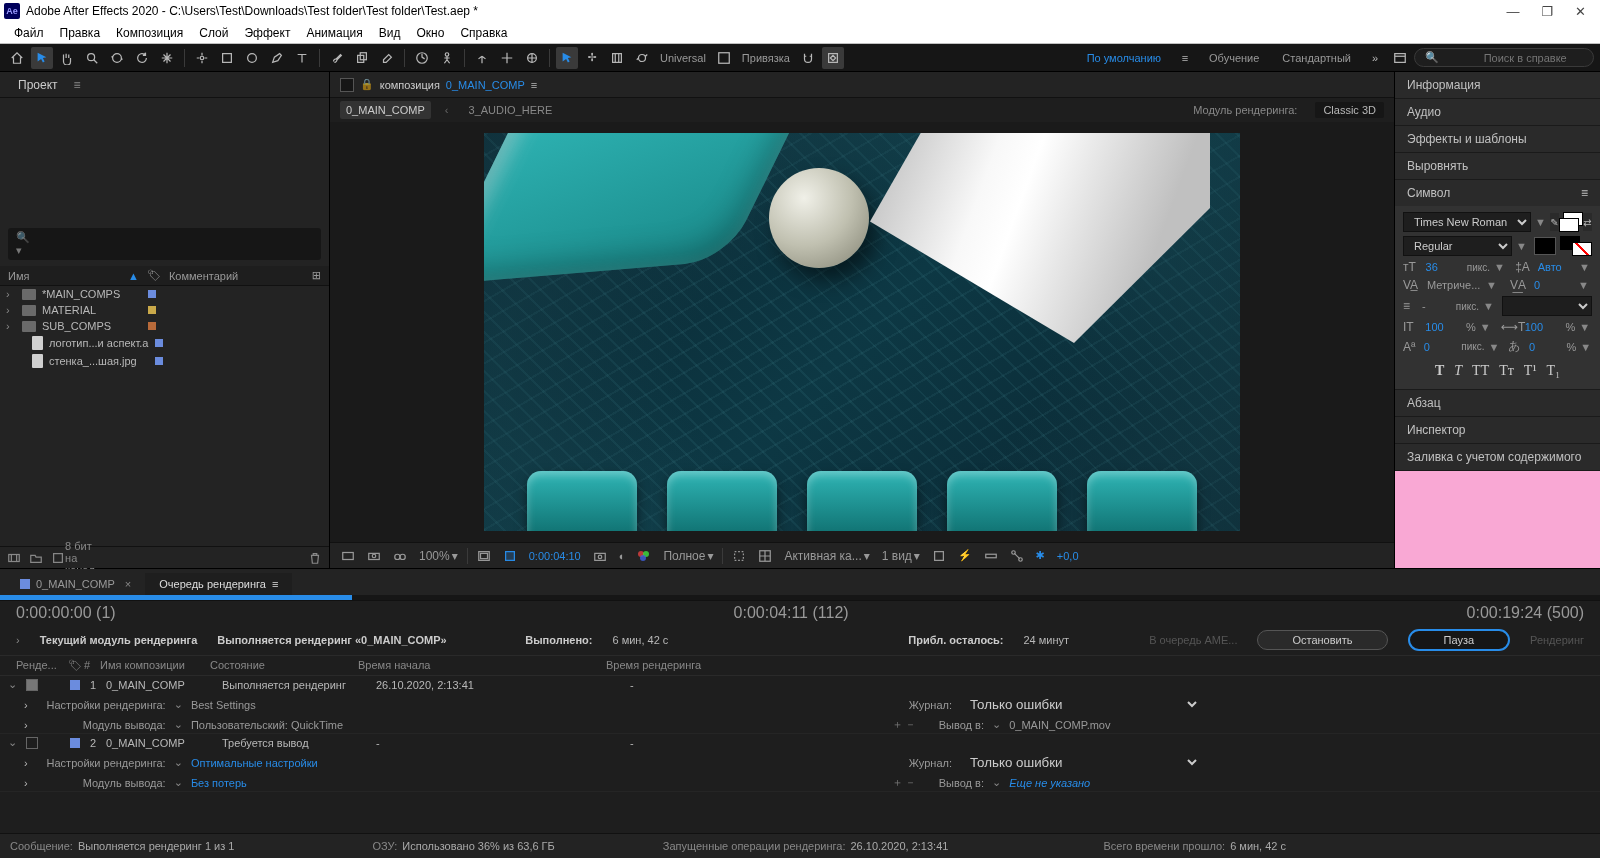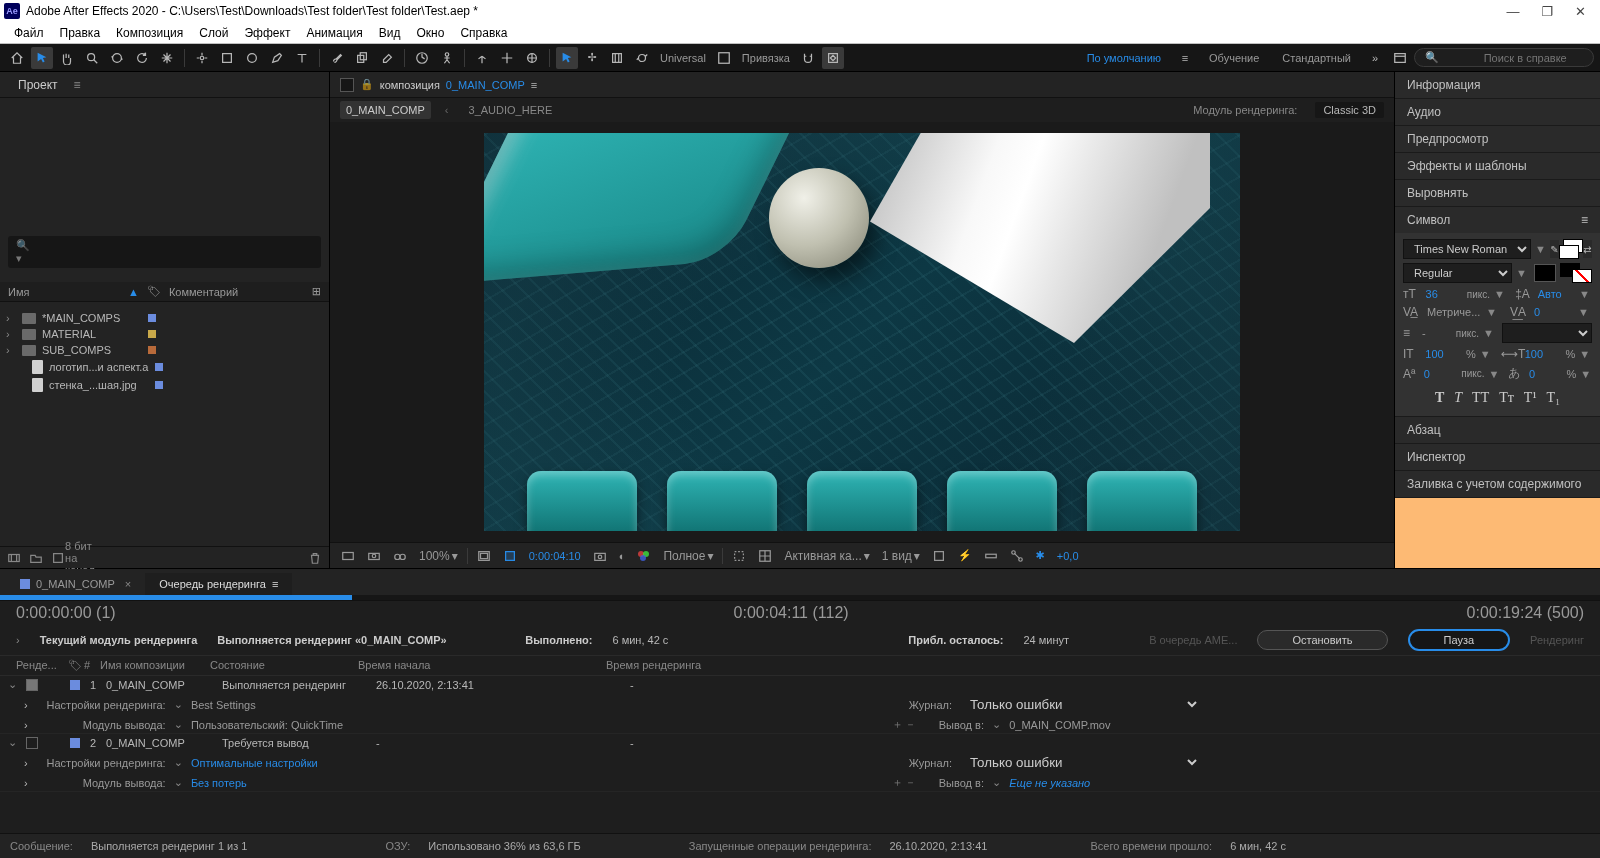--- a/index.html
+++ b/index.html
@@ -28,21 +28,21 @@
 .toolbar .search-box { background: #1e1e1e; border: 1px solid #3a3a3a; border-radius: 12px; padding: 2px 10px; width: 180px; display: flex; align-items: center; gap: 6px;}
 .toolbar .search-box input { background: transparent; border: none; color: #999; outline: none; width: 100%; font-size: 11px; padding-left: 39px; }
 
 
 .main { display: flex; height: 496px; }
 .panel-header { height: 26px; background: #232323; display: flex; align-items: center; padding: 0 10px; font-size: 12px; color: #ccc; border-bottom: 1px solid #111; }
 .panel-header .tab-active { padding: 4px 8px; }
 .panel-header .pmenu { margin-left: 8px; color: #888; cursor: pointer; }
 
 
-.project-panel { width: 330px; background: #232323; border-right: 1px solid #000; display: flex; flex-direction: column; gap: 8px; }
+.project-panel { width: 330px; background: #232323; border-right: 1px solid #000; display: flex; flex-direction: column; }
 .project-search { margin: 130px 8px 6px; background: #161616; border-radius: 3px; padding: 3px 8px; display: flex; align-items: center; gap: 4px; }
 .project-search input { background: transparent; border: none; outline: none; color: #ccc; width: 100%; }
 .project-header-row { display: flex; align-items: center; background: #1e1e1e; padding: 3px 8px; color: #999; font-size: 11px; border-bottom: 1px solid #111; }
 .project-header-row .col-name { flex: 0 0 120px; }
 .project-tree { flex: 1; background: #232323; overflow: auto; }
 .tree-item { display: flex; align-items: center; padding: 2px 6px; gap: 6px; cursor: pointer; }
 .tree-item .twisty { width: 10px; color: #888; }
 .tree-item .folder-icon { width: 14px; height: 11px; background: #6a6a6a; border-radius: 1px; }
 .tree-item .file-icon { width: 11px; height: 14px; background: #d0d0d0; border-radius: 1px; margin-left: 10px; }
 .tree-item .swatch { width: 8px; height: 8px; }
@@ -73,21 +73,21 @@
 .shape-keys { position: absolute; bottom: -20px; left: 30px; right: 30px; height: 80px; display: flex; gap: 30px; justify-content: center; }
 .shape-keys div { width: 110px; height: 70px; background: linear-gradient(180deg, #2fb5b5 0%, #0d6b6b 100%); border-radius: 14px 14px 6px 6px; box-shadow: inset 0 4px 8px rgba(255,255,255,0.3), 0 6px 12px rgba(0,0,0,0.5); }
 .viewer-footer { height: 26px; background: #232323; display: flex; align-items: center; padding: 0 8px; gap: 6px; color: #999; border-top: 1px solid #111; }
 .viewer-footer .vf-item { padding: 0 3px; cursor: pointer; display: flex; align-items: center; gap:2px;}
 .viewer-footer .vf-sep { width: 1px; height: 16px; background: #3a3a3a; }
 .viewer-footer select, .viewer-footer .sel { background: #232323; border: none; color: #999; font-size: 12px; padding: 1px 3px; }
 .viewer-footer .timecode { color: #288ce8; }
 .viewer-footer .exposure { color: #288ce8; }
 
 
-.right-panels { width: 205px; background: #fdba74; display: flex; flex-direction: column; }
+.right-panels { width: 205px; background: #f9a8d4; display: flex; flex-direction: column; }
 .rp-item { padding: 6px 12px; border-bottom: 1px solid #1a1a1a; cursor: pointer; color: #c0c0c0; background: #2a2a2a; font-size: 12px;}
 .rp-panel { border-bottom: 1px solid #1a1a1a; }
 .rp-panel-header { padding: 6px 12px; background: #2a2a2a; display: flex; justify-content: space-between; color: #c0c0c0; font-size: 12px;}
 .rp-panel-body { padding: 6px 8px; background: #323232; }
 .char-row { display: flex; align-items: center; gap: 4px; margin-bottom: 4px; }
 .char-select { flex: 1; background: #1e1e1e; border: 1px solid #111; color: #ccc; padding: 2px 6px; font-size: 11px; }
 .char-small-btn { width: 18px; height: 18px; background: #2a2a2a; display: flex; align-items: center; justify-content: center; cursor: pointer; font-size:10px;}
 .char-swatch { width: 22px; height: 18px; }
 .char-swatch2 { width: 32px; height: 20px; position: relative; }
 .char-swatch2 .sw-a { position: absolute; width: 20px; height: 14px; background: #fff; top: 0; left: 0; border: 1px solid #000;}
@@ -129,21 +129,21 @@
 .render-sub .val { color: #999; }
 .render-sub .val.link { color: #288ce8; cursor: pointer; }
 .render-sub .val.italic { font-style: italic; color: #288ce8; }
 .render-sub .col2 { margin-left: auto; display: flex; gap: 8px; align-items: center; width: 700px;}
 .render-sub .col2-label { color: #999; width: 60px; text-align: right; }
 .render-sub .journal-sel { background: #1e1e1e; color: #ccc; border: none; padding: 2px 6px; width: 240px; }
 .render-sub .plusminus { display:flex; gap:2px; color:#777;}
 
 
 .statusbar { height: 25px; background: #232323; display: flex; align-items: center; padding: 0 10px; gap: 24px; color: #aaa; font-size: 11px; border-top: 1px solid #111; }
-.statusbar .sb-group { display: flex; gap: 18px; }
+.statusbar .sb-group { display: flex; gap: 5px; }
 .statusbar .sb-label { color: #888; }
 
 svg { width: 14px; height: 14px; }
 .ico { fill: none; stroke: currentColor; stroke-width: 1.4; }
 </style>
 </head>
 <body>
 
 <div class="titlebar">
   <div class="ae-logo">Ae</div>
@@ -520,21 +520,20 @@
           </svg>
         </span>
       <span class="vf-item" style="color:#288ce8">✱</span>
       <span class="vf-item exposure">+0,0</span>
     </div>
   </div>
 
   <div class="right-panels">
     <div class="rp-item">Информация</div>
     <div class="rp-item">Аудио</div>
-    <div class="rp-item">Предпросмотр</div>
     <div class="rp-item">Эффекты и шаблоны</div>
     <div class="rp-item">Выровнять</div>
     <div class="rp-panel">
       <div class="rp-panel-header">
         <span>Символ</span>
         <span>≡</span>
       </div>
       <div class="rp-panel-body">
         <div class="char-row">
           <select class="char-select"><option>Times New Roman</option></select>

